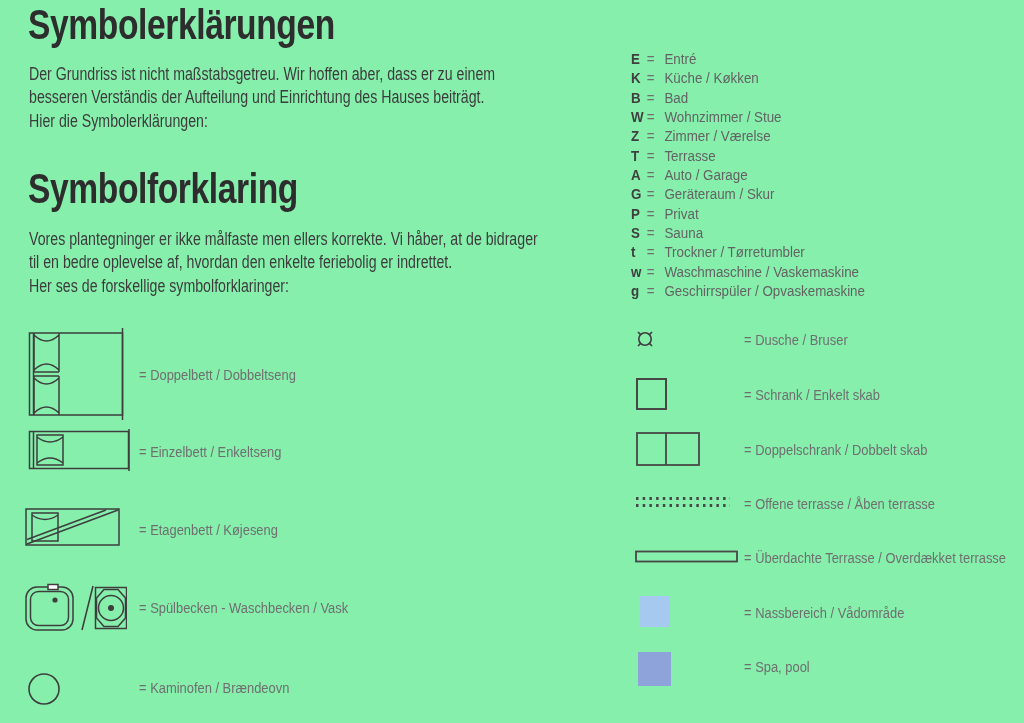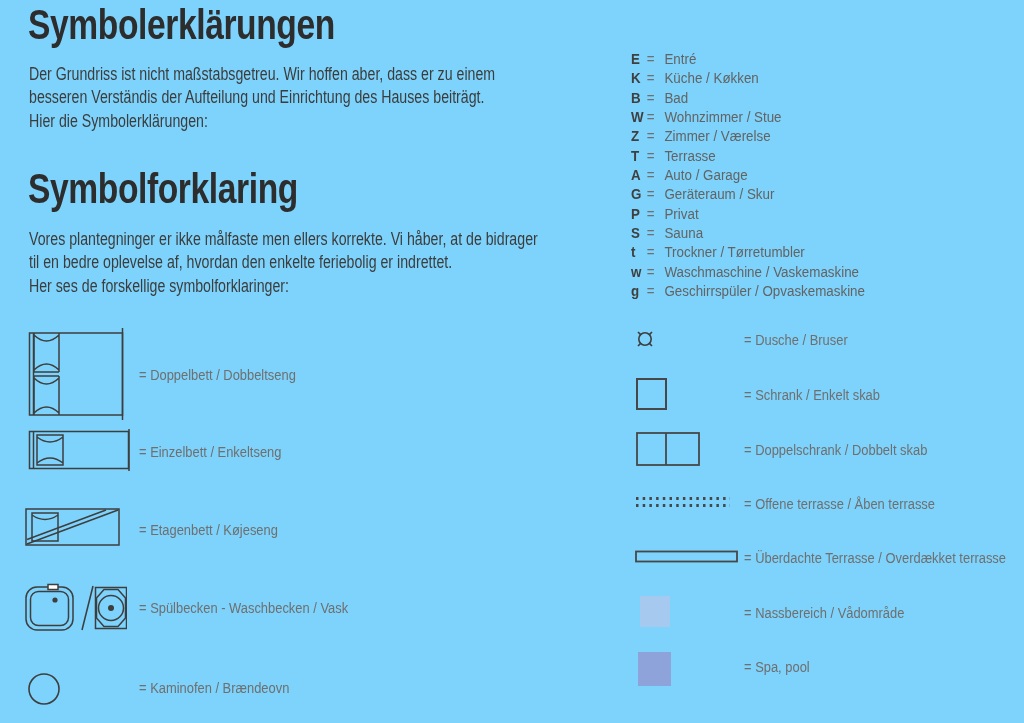--- a/index.html
+++ b/index.html
@@ -1,17 +1,17 @@
 <!DOCTYPE html>
 <html><head>
 <meta charset="utf-8">
 <style>
   html,body{margin:0;padding:0;background:#fff;}
   .page{
-    position:relative;width:1024px;height:723px;background:#7dd3fc;overflow:hidden;
+    position:relative;width:1024px;height:723px;background:#86efac;overflow:hidden;
     font-family:"Liberation Sans", sans-serif;
   }
   .abs{position:absolute;}
   .cond80{transform:scaleX(0.80);transform-origin:0 0;white-space:nowrap;}
   .cond81{transform:scaleX(0.81);transform-origin:0 0;white-space:pre-line;}
   .cond85{transform:scaleX(0.85);transform-origin:0 0;white-space:nowrap;}
   .cond88{transform:scaleX(0.88);transform-origin:0 0;}
   .title{
     font-size:42px;line-height:50px;color:#2d2d2d;font-weight:bold;
     letter-spacing:-0.5px;

